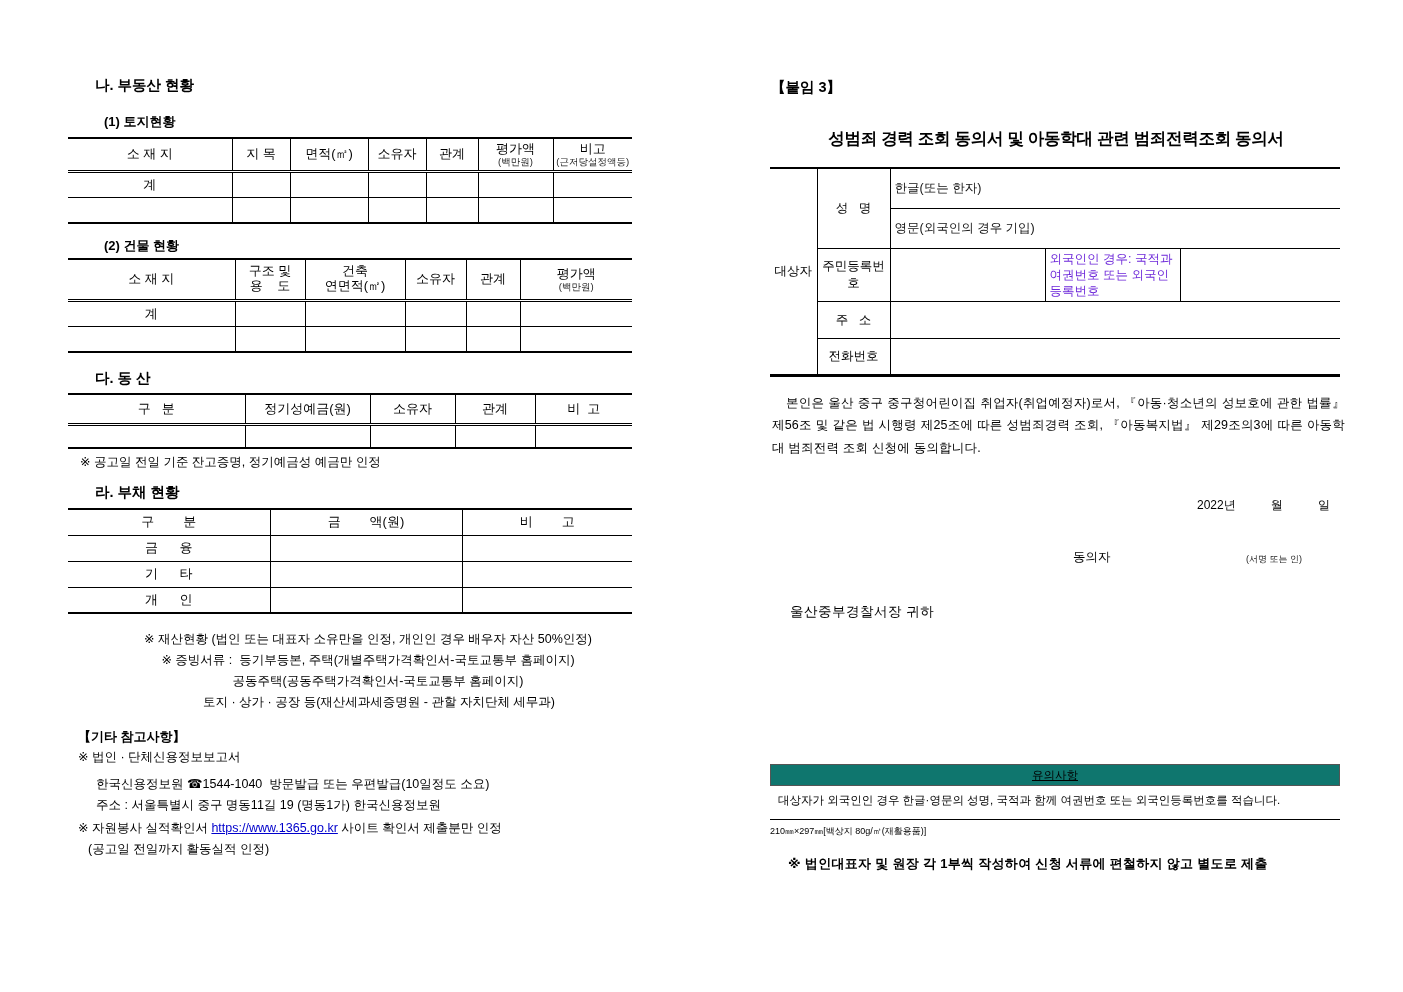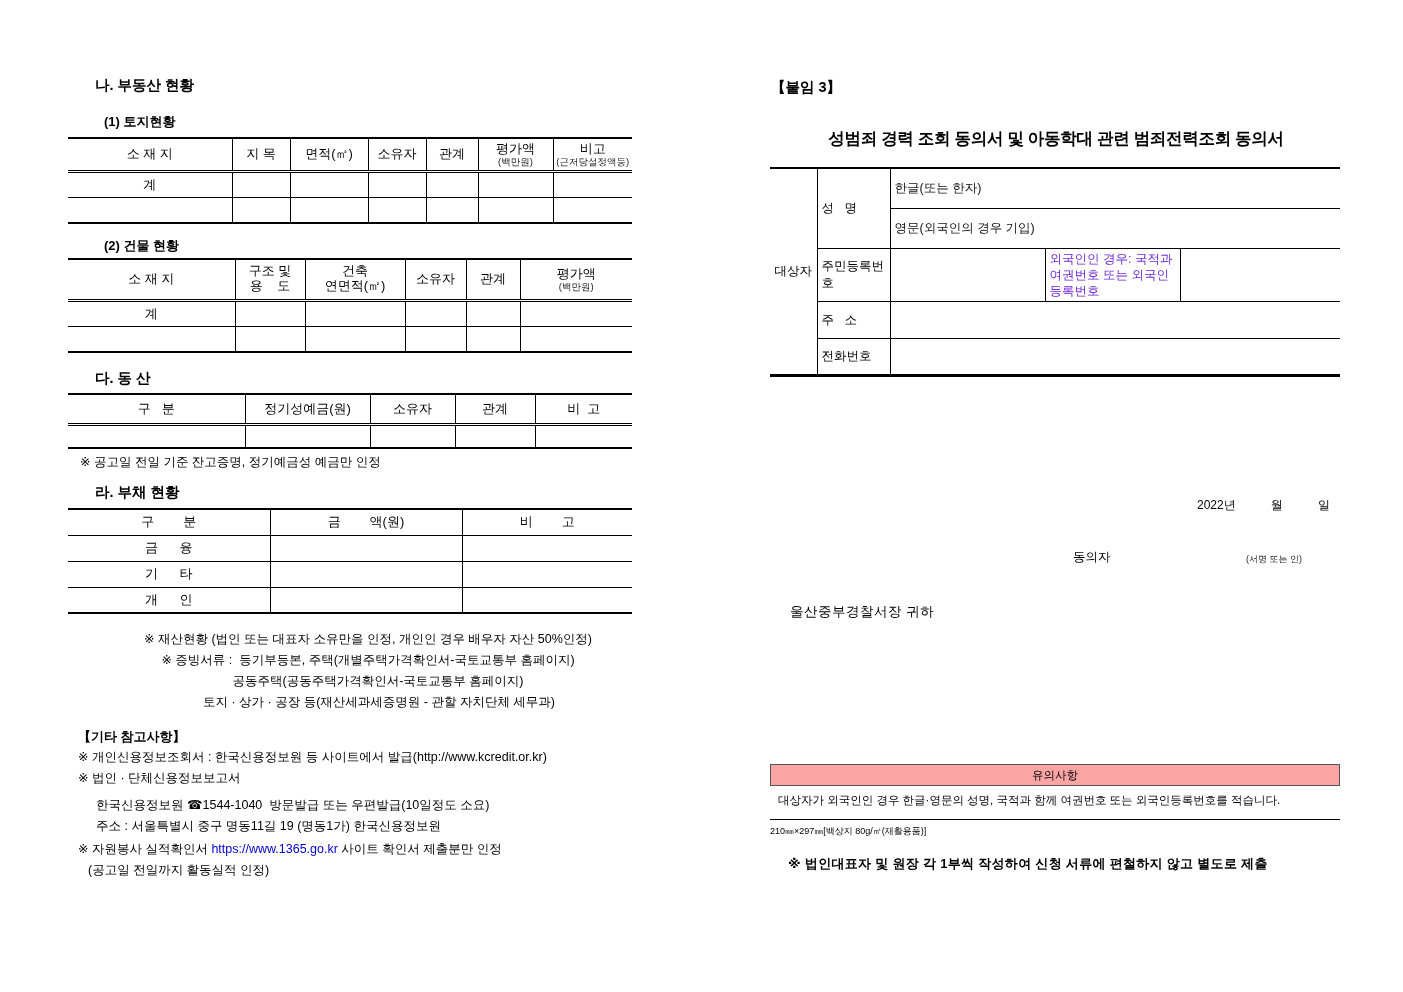--- a/index.html
+++ b/index.html
@@ -25,46 +25,46 @@
   table.ftable tr.hdr th { border-bottom:3px double #000; }
   table.ftable tr.hdr-single th { border-bottom:1px solid #000; }
   .h-main { white-space:pre-wrap; line-height:1.15; }
   .h-sub  { white-space:pre-wrap; font-size:9.5px; line-height:1.1; color:#222; }
   .t1 .hdr { height:33px; }  .t1 .row { height:26px; }
   .t2 .hdr { height:41px; }  .t2 .row { height:26px; }
   .t3 .hdr { height:30px; }  .t3 .row { height:24px; }
   .t4 tr   { height:26px; }
 
   .note-line { font-size:12.5px; line-height:21px; white-space:pre-wrap; }
-  .link { color:#0000cc; }
+  .link { color:#0000cc; text-decoration:underline; }
 
   
   table.rtable {
     border-collapse:collapse; table-layout:fixed;
     border-top:2px solid #000; border-bottom:3px solid #000;
   }
   table.rtable td {
     border:1px solid #000; font-size:12.5px; vertical-align:middle;
     padding:2px 4px; overflow:hidden;
   }
   table.rtable td.open-l { border-left:none; }
   table.rtable td.open-r { border-right:none; }
   td.r-subject { text-align:center; font-size:13px; }
-  td.r-label   { text-align:left; white-space:pre-wrap; }
+  td.r-label   { text-align:center; white-space:pre-wrap; }
   td.r-hint    { text-align:left; vertical-align:top; font-size:10px; color:#111; padding-top:3px; }
   td.r-note    { text-align:left; font-size:10px; line-height:1.3; color:#6d28d9; }
   .row-name { height:40px; } .row-rrn { height:53px; } .row-addr { height:37px; } .row-phone { height:37px; }
 
   .consent {
     font-size:12.5px; line-height:1.78; text-align:justify; text-indent:14px;
     letter-spacing:0.2px;
   }
   .notice-bar {
-    background:#fca5a5; border:1px solid #555;
-    text-align:center; font-size:11.5px; line-height:20px; height:20px;
+    background:#0f766e; border:1px solid #555;
+    text-align:center; font-size:11.5px; line-height:20px; height:20px;text-decoration:underline;
   }
   .thin-rule { border-top:1px solid #000; height:0; }
 </style>
 </head>
 <body>
 
 <div class="canvas">
 
   <div class="abs bold" style="left:95px; top:76px; font-size:14.5px;">나. 부동산 현황</div>
 
@@ -216,21 +216,20 @@
 
   <div class="abs" style="left:78px; top:629px; width:580px;text-align:center;">
     <div class="note-line">※ 재산현황 (법인 또는 대표자 소유만을 인정, 개인인 경우 배우자 자산 50%인정)</div>
     <div class="note-line">※ 증빙서류 :  등기부등본, 주택(개별주택가격확인서-국토교통부 홈페이지)</div>
     <div class="note-line" style="padding-left:20px;">공동주택(공동주택가격확인서-국토교통부 홈페이지)</div>
     <div class="note-line" style="padding-left:22px;">토지 · 상가 · 공장 등(재산세과세증명원 - 관할 자치단체 세무과)</div>
   </div>
 
   <div class="abs" style="left:78px; top:726px; width:600px;">
     <div class="note-line bold" style="font-size:13px;">【기타 참고사항】</div>
-    <div class="note-line">※ 개인신용정보조회서 : 한국신용정보원 등 사이트에서 발급(http://www.kcredit.or.kr)</div>
     <div class="note-line">※ 법인 · 단체신용정보보고서</div>
     <div class="note-line" style="padding-left:18px; margin-top:6px;">한국신용정보원 ☎1544-1040  방문발급 또는 우편발급(10일정도 소요)</div>
     <div class="note-line" style="padding-left:18px;">주소 : 서울특별시 중구 명동11길 19 (명동1가) 한국신용정보원</div>
     <div class="note-line" style="margin-top:2px;"><span>※ 자원봉사 실적확인서 </span><span class="link">https://www.1365.go.kr</span><span> 사이트 확인서 제출분만 인정</span></div>
     <div class="note-line" style="padding-left:10px;">(공고일 전일까지 활동실적 인정)</div>
   </div>
 
   <div class="abs bold" style="left:771px; top:78px; font-size:14.5px;">【붙임 3】</div>
 
   <div class="abs bold" style="left:770px; top:128px; width:572px; font-size:16.5px; text-align:center; letter-spacing:-0.3px;">성범죄 경력 조회 동의서 및 아동학대 관련 범죄전력조회 동의서</div>
@@ -262,20 +261,21 @@
       <td class="r-label">주   소</td>
       <td colspan="3" class="open-r"></td>
     </tr>
     <tr class="row-phone">
       <td class="r-label">전화번호</td>
       <td colspan="3" class="open-r"></td>
     </tr>
   </tbody>
     </table>
 
+  <div class="abs consent" style="left:772px; top:392px; width:573px;">본인은 울산 중구 중구청어린이집 취업자(취업예정자)로서,  『아동·청소년의 성보호에 관한 법률』 제56조 및 같은 법 시행령 제25조에 따른 성범죄경력 조회, 『아동복지법』 제29조의3에 따른 아동학대 범죄전력 조회 신청에 동의합니다.</div>
 
   <div class="abs" style="left:1197px; top:497px; width:133px; display:flex; justify-content:space-between; font-size:12px;">
     <span>2022년</span>
     <span>월</span>
     <span>일</span>
   </div>
 
   <div class="abs" style="left:1073px; top:549px; font-size:12.5px;">동의자</div>
   <div class="abs" style="left:1246px; top:553px; font-size:9px; color:#222;text-align:right;">(서명 또는 인)</div>
 

